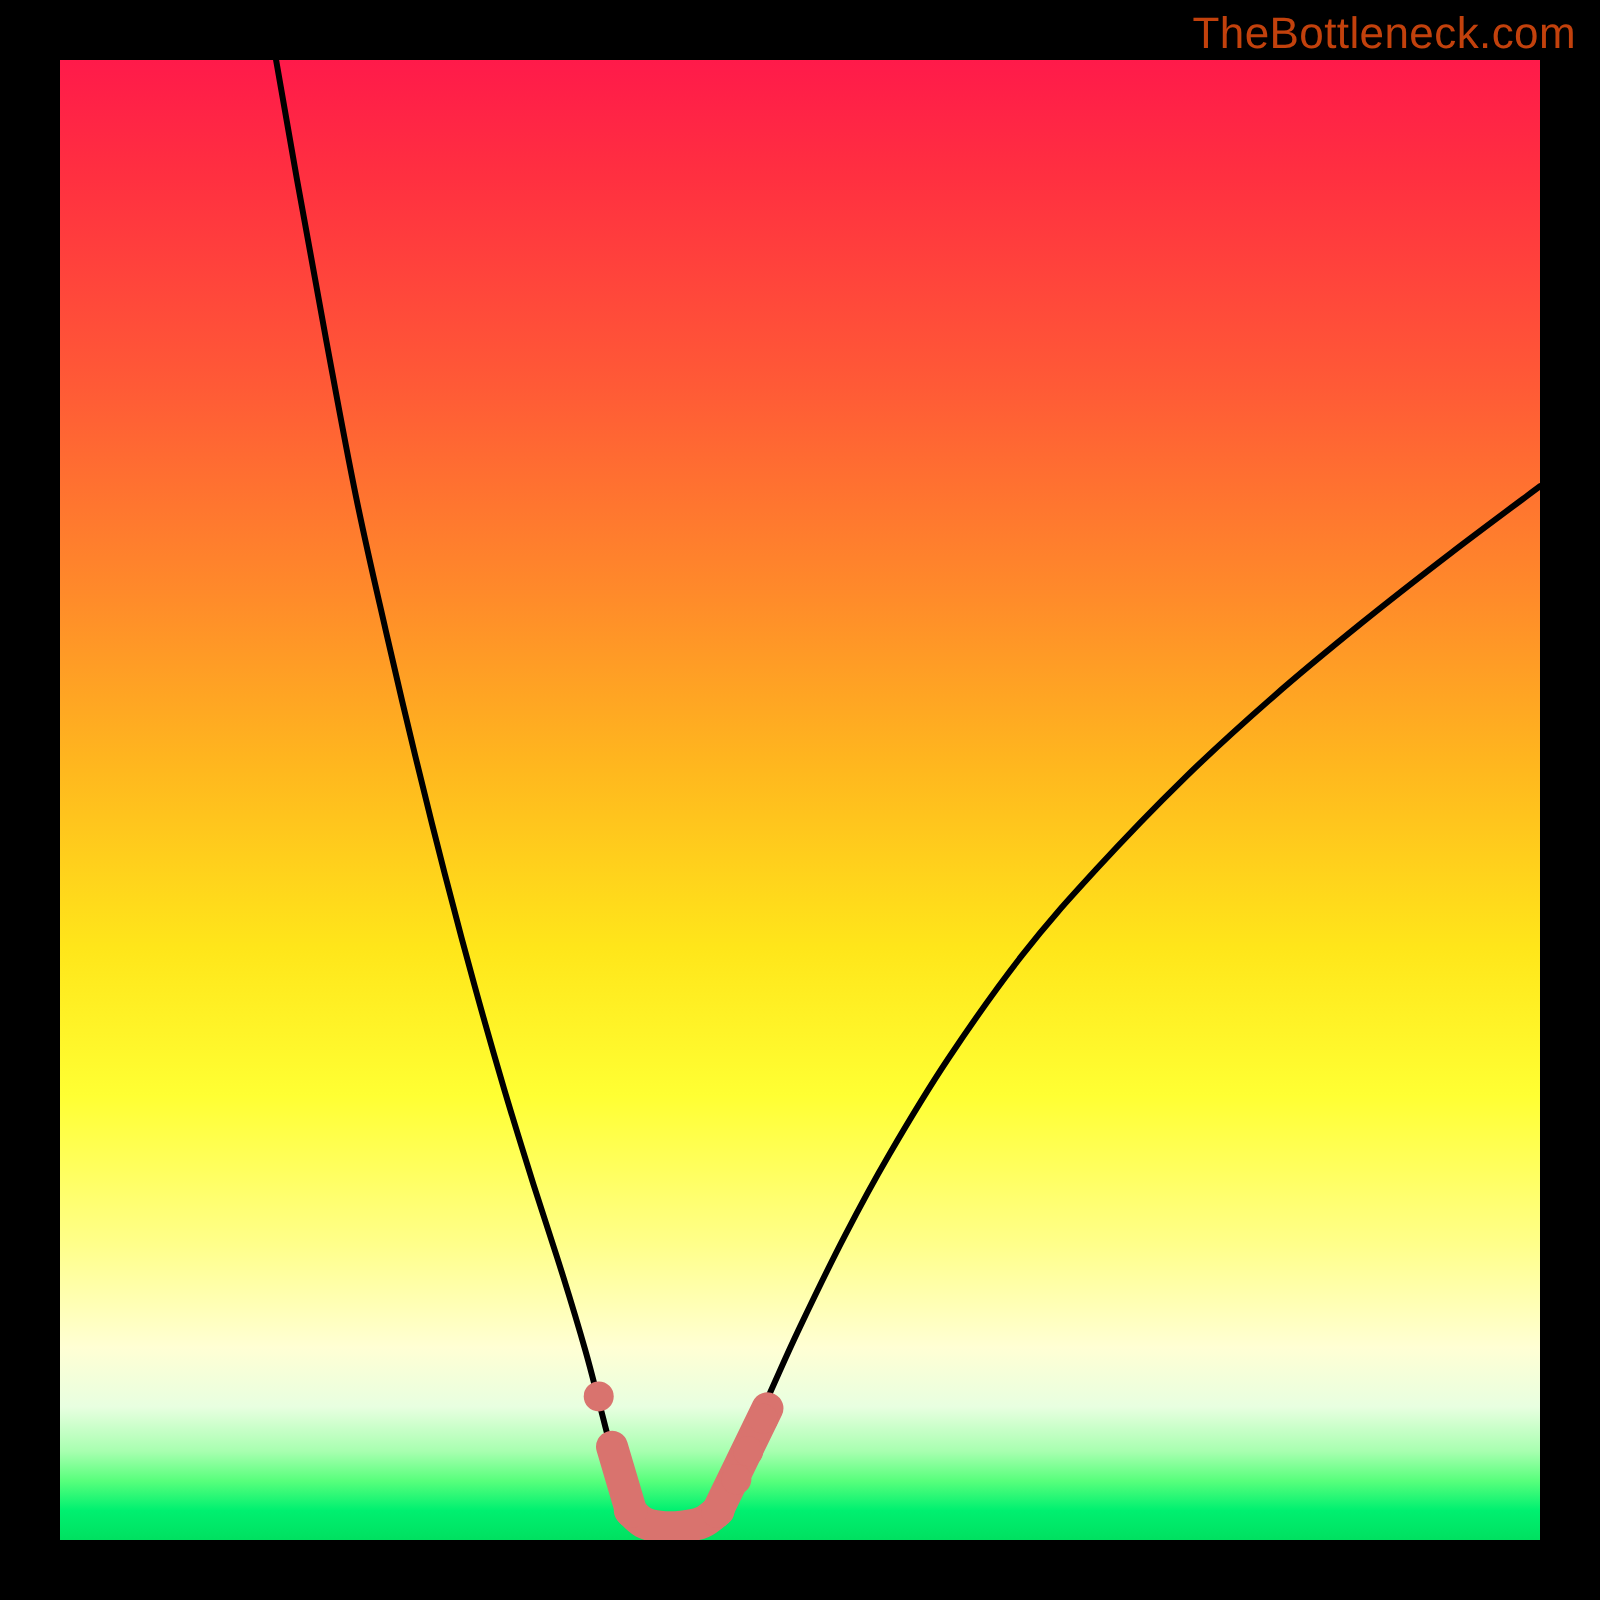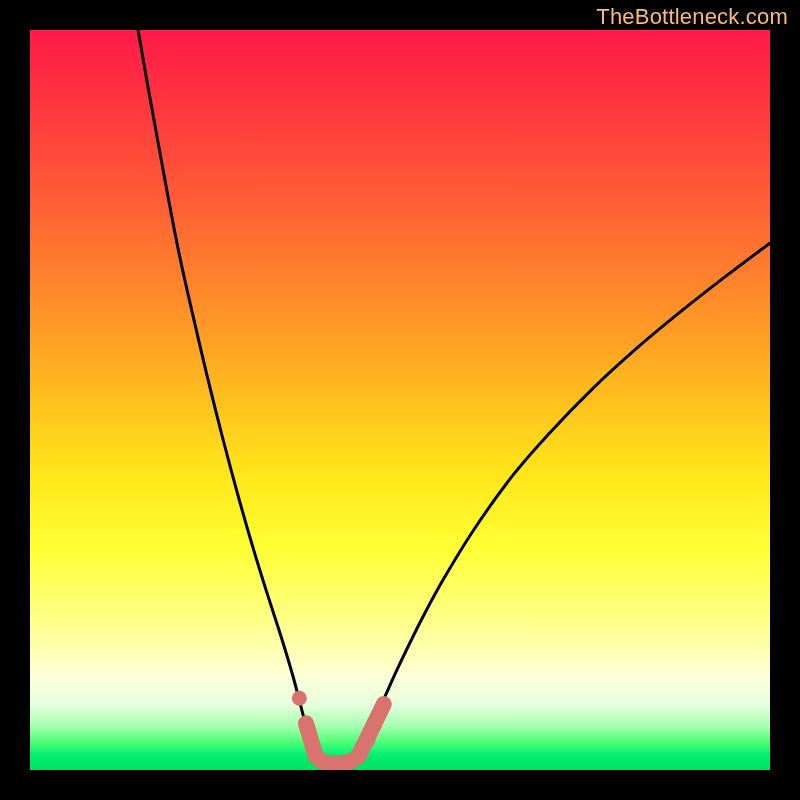--- a/index.html
+++ b/index.html
@@ -51,21 +51,21 @@
   svg.curves {
     position: absolute;
     inset: 0;
     width: 740px;
     height: 740px;
   }
   .watermark {
     position: absolute;
     top: 4px;
     right: 12px;
-    color: #fdba74;
+    color: #c2410c;
     font-size: 22px;
     font-weight: 500;
     letter-spacing: 0.2px;
   }
 </style>
 </head>
 <body>
 
 <div class="frame">
   <div class="plot-area">

